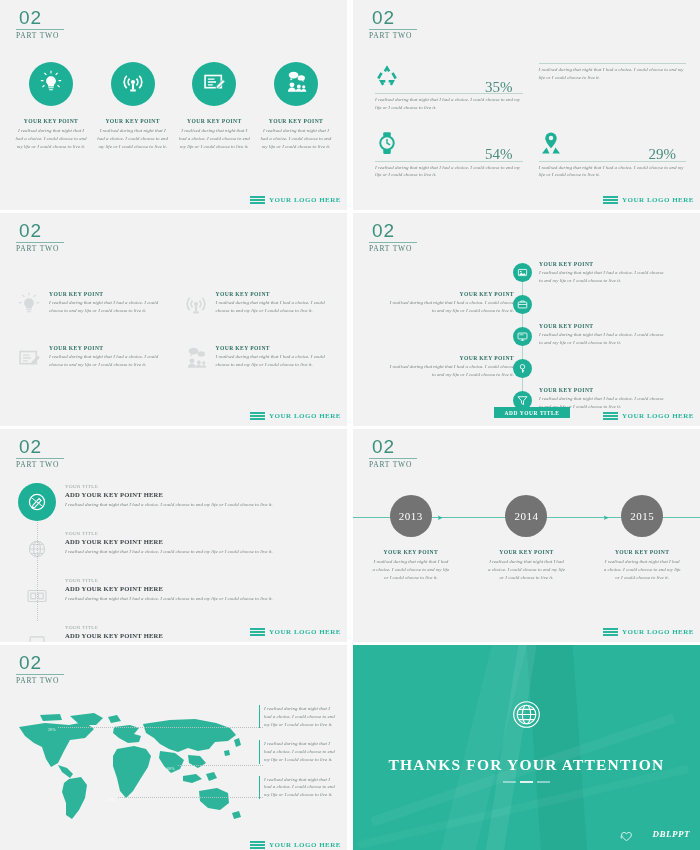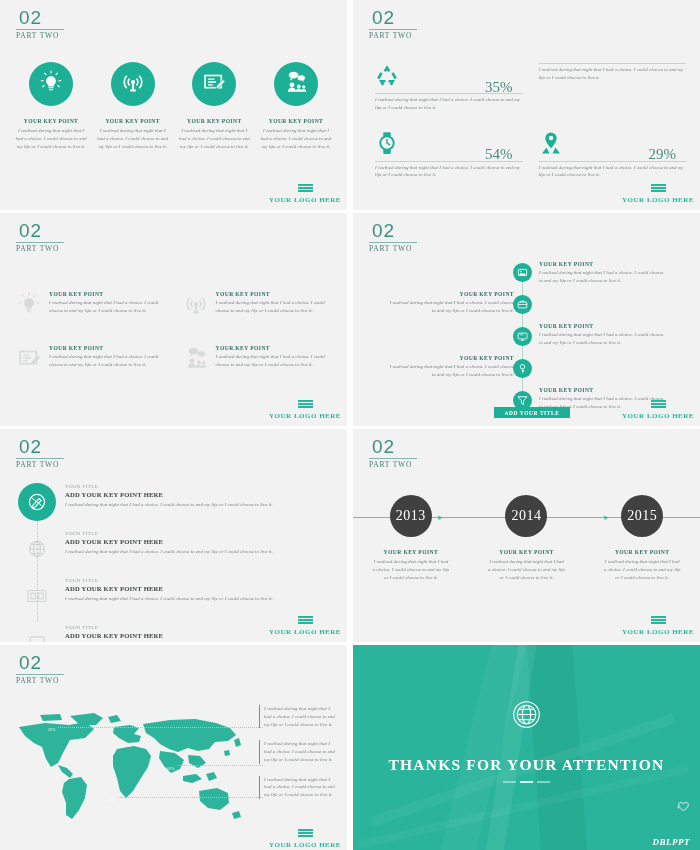--- a/index.html
+++ b/index.html
@@ -28,21 +28,21 @@
     font-weight:300;padding-left:3px;
   }
   .hdr .rule{width:48px;height:1px;background:#7fb8aa;margin:2px 0 1px 0;}
   .hdr .sub{
     font-size:7.5px;color:#4f7f74;letter-spacing:.8px;
     font-family:"Liberation Serif",serif;
   }
   
   .ftr{
     position:absolute;right:6px;bottom:6px;
-    display:flex;align-items:center;gap:4px;flex-direction:column;
+    display:flex;gap:4px;
   }
   .ftr .bars{display:flex;flex-direction:column;gap:1.5px;}
   .ftr .bars i{display:block;width:15px;height:1.6px;background:#2ab69d;}
   .ftr .txt{
     font-size:7px;color:#2ab69d;letter-spacing:.5px;font-weight:bold;
     white-space:nowrap;
   }
   
   .kp-title{
     font-size:5.6px;color:#2f6f63;font-weight:bold;letter-spacing:.4px;
@@ -120,23 +120,23 @@
   .s5-tx{flex:1;padding-top:1px;}
   .s5-sm{font-size:5px;color:#9aa2a4;letter-spacing:.4px;}
   .s5-bg{font-size:6.6px;color:#3f4648;font-weight:bold;letter-spacing:.2px;margin-top:2px;}
   .s5-tx .kp-body{margin-top:3px;}
   
   .s6-wrap{position:absolute;left:0;right:0;top:56px;bottom:0;}
   .s6-line{position:absolute;left:0;right:0;top:32px;height:1.4px;background:#5fc5b0;}
   .s6-row{position:absolute;left:0;right:0;top:0;display:flex;justify-content:space-around;}
   .s6-col{width:78px;text-align:center;position:relative;}
   .s6-circ{
-    width:42px;height:42px;border-radius:50%;background:#404040;margin:10px auto 0;
+    width:42px;height:42px;border-radius:50%;background:#737373;margin:10px auto 0;
     display:flex;align-items:center;justify-content:center;
-    color:#fff;font-size:14px;letter-spacing:.5px;
+    color:#fff;font-size:11px;letter-spacing:.5px;
   }
   .s6-col .kp-title{margin-top:12px;}
   .s6-col .kp-body{margin-top:3px;}
   .s6-arr{position:absolute;top:29px;font-size:7px;color:#2ab69d;}
   
   .s7-map{position:absolute;left:10px;top:58px;width:250px;height:125px;}
   .s7-map svg{width:100%;height:100%;}
   .s7-pct{position:absolute;font-size:4.2px;color:#ffffff;opacity:.85;}
   .s7-notes{position:absolute;right:12px;top:60px;width:76px;}
   .s7-note{border-left:1.4px solid #2ab69d;padding-left:4px;margin-bottom:12px;}
@@ -150,23 +150,22 @@
   .s8-globe{width:31px;height:31px;margin:0 auto;}
   .s8-globe svg{width:31px;height:31px;}
   .s8-title{
     font-size:15.5px;font-weight:bold;letter-spacing:1.2px;margin-top:26px;
     font-family:"Liberation Serif",serif;
   }
   .s8-dash{display:flex;justify-content:center;gap:4px;margin-top:7px;}
   .s8-dash i{display:block;width:13px;height:2px;background:rgba(255,255,255,.45);}
   .s8-dash i.mid{background:rgba(255,255,255,.85);}
   .s8-logo{
-    position:absolute;right:10px;bottom:8px;display:flex;align-items:flex-end;gap:20px;
+    position:absolute;right:10px;bottom:8px;display:flex;align-items:flex-start;gap:20px;
     color:#fff;
-    flex-direction:column;
   }
   .s8-logo svg{width:13px;height:13px;}
   .s8-logo .t{font-size:9px;font-style:italic;font-weight:bold;letter-spacing:.5px;}
 </style>
 </head>
 <body>
 
 <div class="deck">
 
   <div class="slide">

